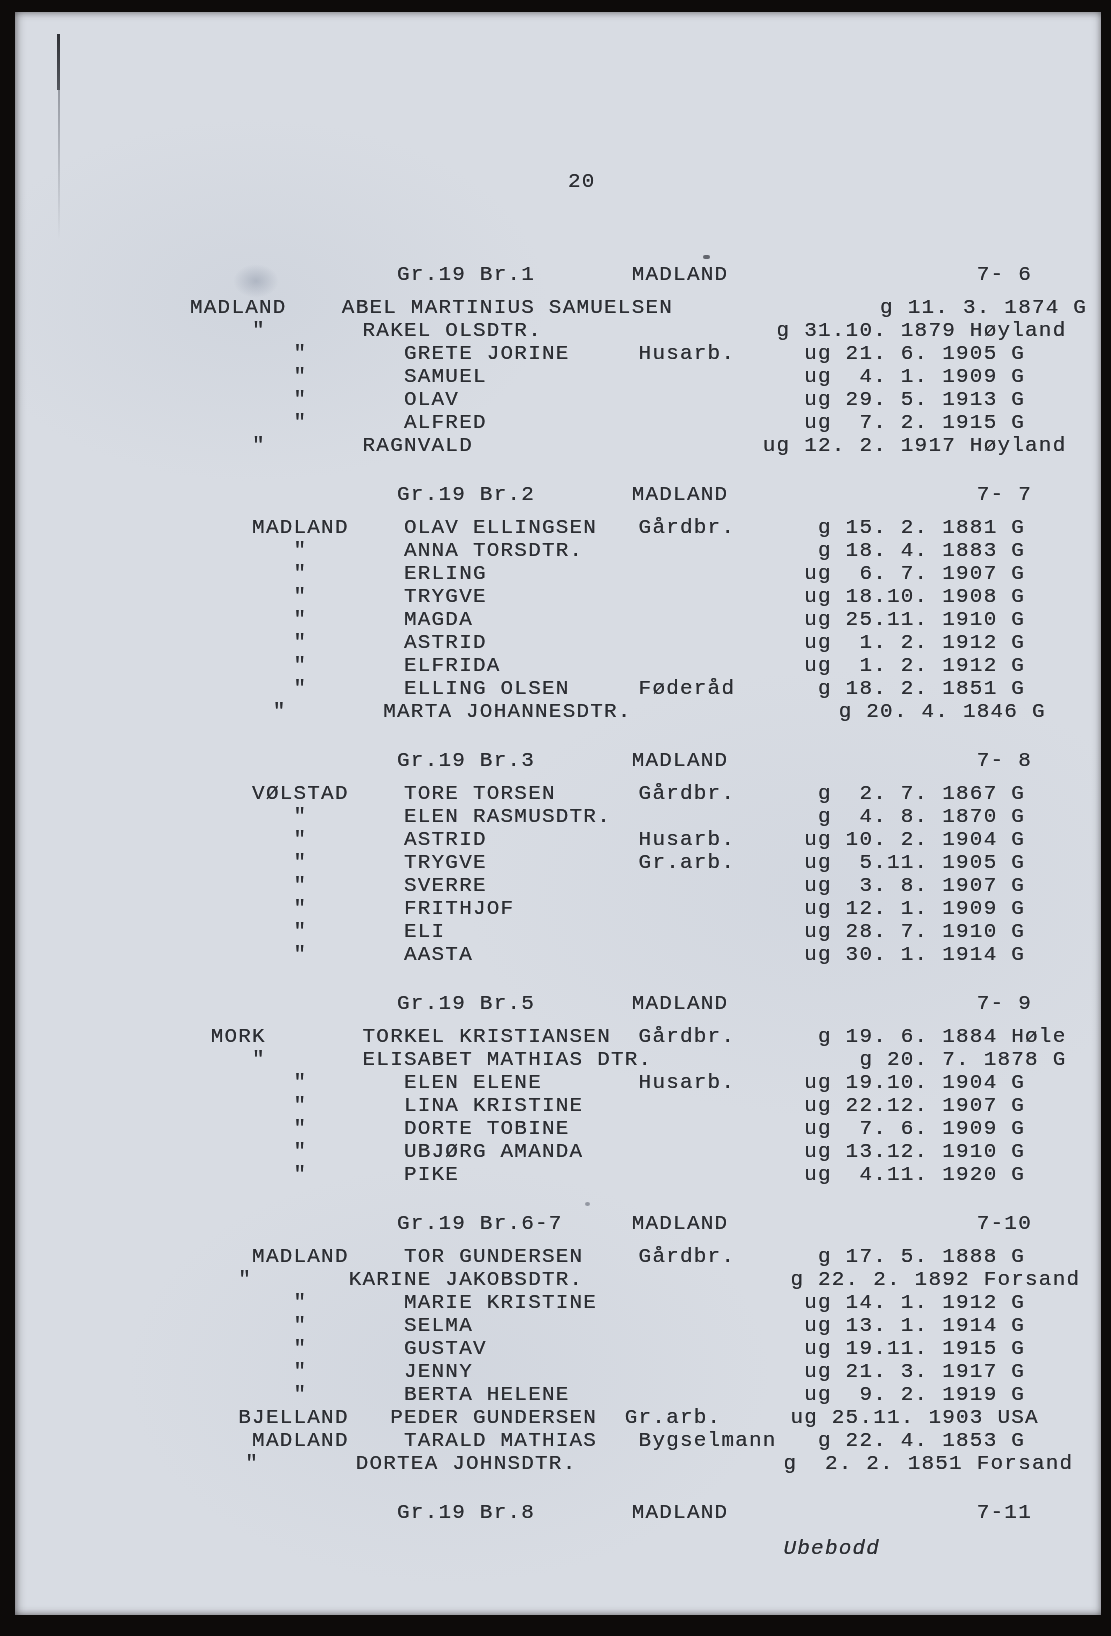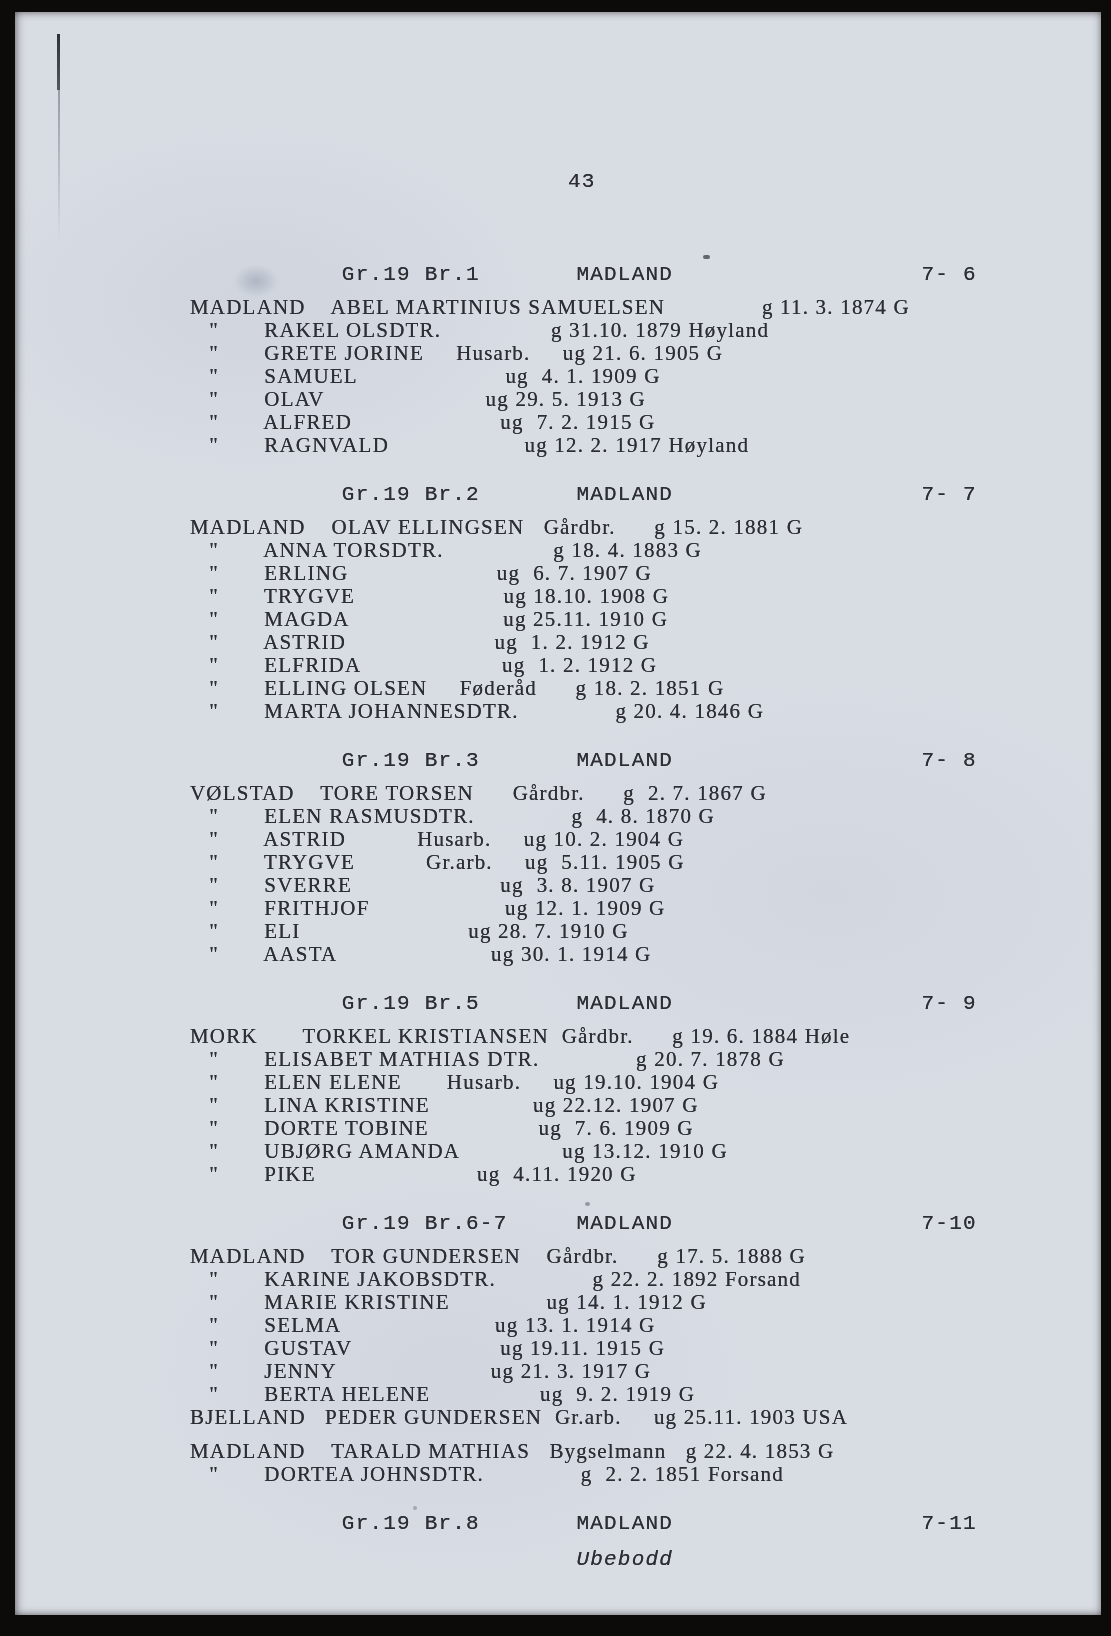--- a/index.html
+++ b/index.html
@@ -51,33 +51,33 @@
     font-size: 21px;
     line-height: 23px;
     letter-spacing: 1.2px;
     color: var(--ink, #2c2e33);
     white-space: pre;
     text-shadow: 0 0 0.5px rgba(44,46,51,0.85);
   }
   .page-number { margin-left: 378px; }
   .block { margin-top: 26px; }
   .block:first-of-type { margin-top: 24px; }
-  .block-rows { margin-top: 10px; font-family: Liberation Serif, serif; }
-  .row, .block-header, .note-row { height: 23px; }
-  .row.gap-before { margin-top: 11px; }
+  .block-rows { margin-top: 10px; }
+  .row, .block-header, .note-row { height: 23px; text-align: center; }
+  .row.gap-before { }
   .note-row { margin-top: 13px; font-style: italic; }
 </style>
 </head>
 <body style="--paper: #d8dce3; --ink: #2c2e33; background: rgb(13, 11, 10);">
 
 <div class="paper">
   <div class="artifact corner-line"></div>
   <div class="artifact corner-line-tail"></div>
   <div class="artifact smudge"></div>
   <div class="artifact dot-1"></div>
   <div class="artifact dot-2"></div>
   <div class="artifact dot-3"></div>
 </div>
 
 <div class="doc">
-  <div class="page-number">43</div>
+  <div class="page-number">20</div>
   <div id="blocks"><div class="block"><div class="block-header"><span>           </span><span>Gr.19 Br.1       </span><span>MADLAND                  </span><span>7- 6</span></div><div class="block-rows"><div class="row"><span>MADLAND    </span><span>ABEL MARTINIUS SAMUELSEN  </span><span>            </span><span> g</span><span> 11. 3. 1874</span><span> G</span></div><div class="row"><span>   "       </span><span>RAKEL OLSDTR.    </span><span>            </span><span> g</span><span> 31.10. 1879</span><span> Høyland</span></div><div class="row"><span>   "       </span><span>GRETE JORINE     </span><span>Husarb.     </span><span>ug</span><span> 21. 6. 1905</span><span> G</span></div><div class="row"><span>   "       </span><span>SAMUEL           </span><span>            </span><span>ug</span><span>  4. 1. 1909</span><span> G</span></div><div class="row"><span>   "       </span><span>OLAV             </span><span>            </span><span>ug</span><span> 29. 5. 1913</span><span> G</span></div><div class="row"><span>   "       </span><span>ALFRED           </span><span>            </span><span>ug</span><span>  7. 2. 1915</span><span> G</span></div><div class="row"><span>   "       </span><span>RAGNVALD         </span><span>            </span><span>ug</span><span> 12. 2. 1917</span><span> Høyland</span></div></div></div><div class="block"><div class="block-header"><span>           </span><span>Gr.19 Br.2       </span><span>MADLAND                  </span><span>7- 7</span></div><div class="block-rows"><div class="row"><span>MADLAND    </span><span>OLAV ELLINGSEN   </span><span>Gårdbr.     </span><span> g</span><span> 15. 2. 1881</span><span> G</span></div><div class="row"><span>   "       </span><span>ANNA TORSDTR.    </span><span>            </span><span> g</span><span> 18. 4. 1883</span><span> G</span></div><div class="row"><span>   "       </span><span>ERLING           </span><span>            </span><span>ug</span><span>  6. 7. 1907</span><span> G</span></div><div class="row"><span>   "       </span><span>TRYGVE           </span><span>            </span><span>ug</span><span> 18.10. 1908</span><span> G</span></div><div class="row"><span>   "       </span><span>MAGDA            </span><span>            </span><span>ug</span><span> 25.11. 1910</span><span> G</span></div><div class="row"><span>   "       </span><span>ASTRID           </span><span>            </span><span>ug</span><span>  1. 2. 1912</span><span> G</span></div><div class="row"><span>   "       </span><span>ELFRIDA          </span><span>            </span><span>ug</span><span>  1. 2. 1912</span><span> G</span></div><div class="row"><span>   "       </span><span>ELLING OLSEN     </span><span>Føderåd     </span><span> g</span><span> 18. 2. 1851</span><span> G</span></div><div class="row"><span>   "       </span><span>MARTA JOHANNESDTR.  </span><span>            </span><span> g</span><span> 20. 4. 1846</span><span> G</span></div></div></div><div class="block"><div class="block-header"><span>           </span><span>Gr.19 Br.3       </span><span>MADLAND                  </span><span>7- 8</span></div><div class="block-rows"><div class="row"><span>VØLSTAD    </span><span>TORE TORSEN      </span><span>Gårdbr.     </span><span> g</span><span>  2. 7. 1867</span><span> G</span></div><div class="row"><span>   "       </span><span>ELEN RASMUSDTR.  </span><span>            </span><span> g</span><span>  4. 8. 1870</span><span> G</span></div><div class="row"><span>   "       </span><span>ASTRID           </span><span>Husarb.     </span><span>ug</span><span> 10. 2. 1904</span><span> G</span></div><div class="row"><span>   "       </span><span>TRYGVE           </span><span>Gr.arb.     </span><span>ug</span><span>  5.11. 1905</span><span> G</span></div><div class="row"><span>   "       </span><span>SVERRE           </span><span>            </span><span>ug</span><span>  3. 8. 1907</span><span> G</span></div><div class="row"><span>   "       </span><span>FRITHJOF         </span><span>            </span><span>ug</span><span> 12. 1. 1909</span><span> G</span></div><div class="row"><span>   "       </span><span>ELI              </span><span>            </span><span>ug</span><span> 28. 7. 1910</span><span> G</span></div><div class="row"><span>   "       </span><span>AASTA            </span><span>            </span><span>ug</span><span> 30. 1. 1914</span><span> G</span></div></div></div><div class="block"><div class="block-header"><span>           </span><span>Gr.19 Br.5       </span><span>MADLAND                  </span><span>7- 9</span></div><div class="block-rows"><div class="row"><span>MORK       </span><span>TORKEL KRISTIANSEN  </span><span>Gårdbr.     </span><span> g</span><span> 19. 6. 1884</span><span> Høle</span></div><div class="row"><span>   "       </span><span>ELISABET MATHIAS DTR.  </span><span>            </span><span> g</span><span> 20. 7. 1878</span><span> G</span></div><div class="row"><span>   "       </span><span>ELEN ELENE       </span><span>Husarb.     </span><span>ug</span><span> 19.10. 1904</span><span> G</span></div><div class="row"><span>   "       </span><span>LINA KRISTINE    </span><span>            </span><span>ug</span><span> 22.12. 1907</span><span> G</span></div><div class="row"><span>   "       </span><span>DORTE TOBINE     </span><span>            </span><span>ug</span><span>  7. 6. 1909</span><span> G</span></div><div class="row"><span>   "       </span><span>UBJØRG AMANDA    </span><span>            </span><span>ug</span><span> 13.12. 1910</span><span> G</span></div><div class="row"><span>   "       </span><span>PIKE             </span><span>            </span><span>ug</span><span>  4.11. 1920</span><span> G</span></div></div></div><div class="block"><div class="block-header"><span>           </span><span>Gr.19 Br.6-7     </span><span>MADLAND                  </span><span>7-10</span></div><div class="block-rows"><div class="row"><span>MADLAND    </span><span>TOR GUNDERSEN    </span><span>Gårdbr.     </span><span> g</span><span> 17. 5. 1888</span><span> G</span></div><div class="row"><span>   "       </span><span>KARINE JAKOBSDTR.  </span><span>            </span><span> g</span><span> 22. 2. 1892</span><span> Forsand</span></div><div class="row"><span>   "       </span><span>MARIE KRISTINE   </span><span>            </span><span>ug</span><span> 14. 1. 1912</span><span> G</span></div><div class="row"><span>   "       </span><span>SELMA            </span><span>            </span><span>ug</span><span> 13. 1. 1914</span><span> G</span></div><div class="row"><span>   "       </span><span>GUSTAV           </span><span>            </span><span>ug</span><span> 19.11. 1915</span><span> G</span></div><div class="row"><span>   "       </span><span>JENNY            </span><span>            </span><span>ug</span><span> 21. 3. 1917</span><span> G</span></div><div class="row"><span>   "       </span><span>BERTA HELENE     </span><span>            </span><span>ug</span><span>  9. 2. 1919</span><span> G</span></div><div class="row"><span>BJELLAND   </span><span>PEDER GUNDERSEN  </span><span>Gr.arb.     </span><span>ug</span><span> 25.11. 1903</span><span> USA</span></div><div class="row gap-before"><span>MADLAND    </span><span>TARALD MATHIAS   </span><span>Bygselmann  </span><span> g</span><span> 22. 4. 1853</span><span> G</span></div><div class="row"><span>   "       </span><span>DORTEA JOHNSDTR.  </span><span>            </span><span> g</span><span>  2. 2. 1851</span><span> Forsand</span></div></div></div><div class="block"><div class="block-header"><span>           </span><span>Gr.19 Br.8       </span><span>MADLAND                  </span><span>7-11</span></div><div class="note-row"><span>                            </span><span>Ubebodd</span></div></div></div>
 </div>
 
 </body></html>

